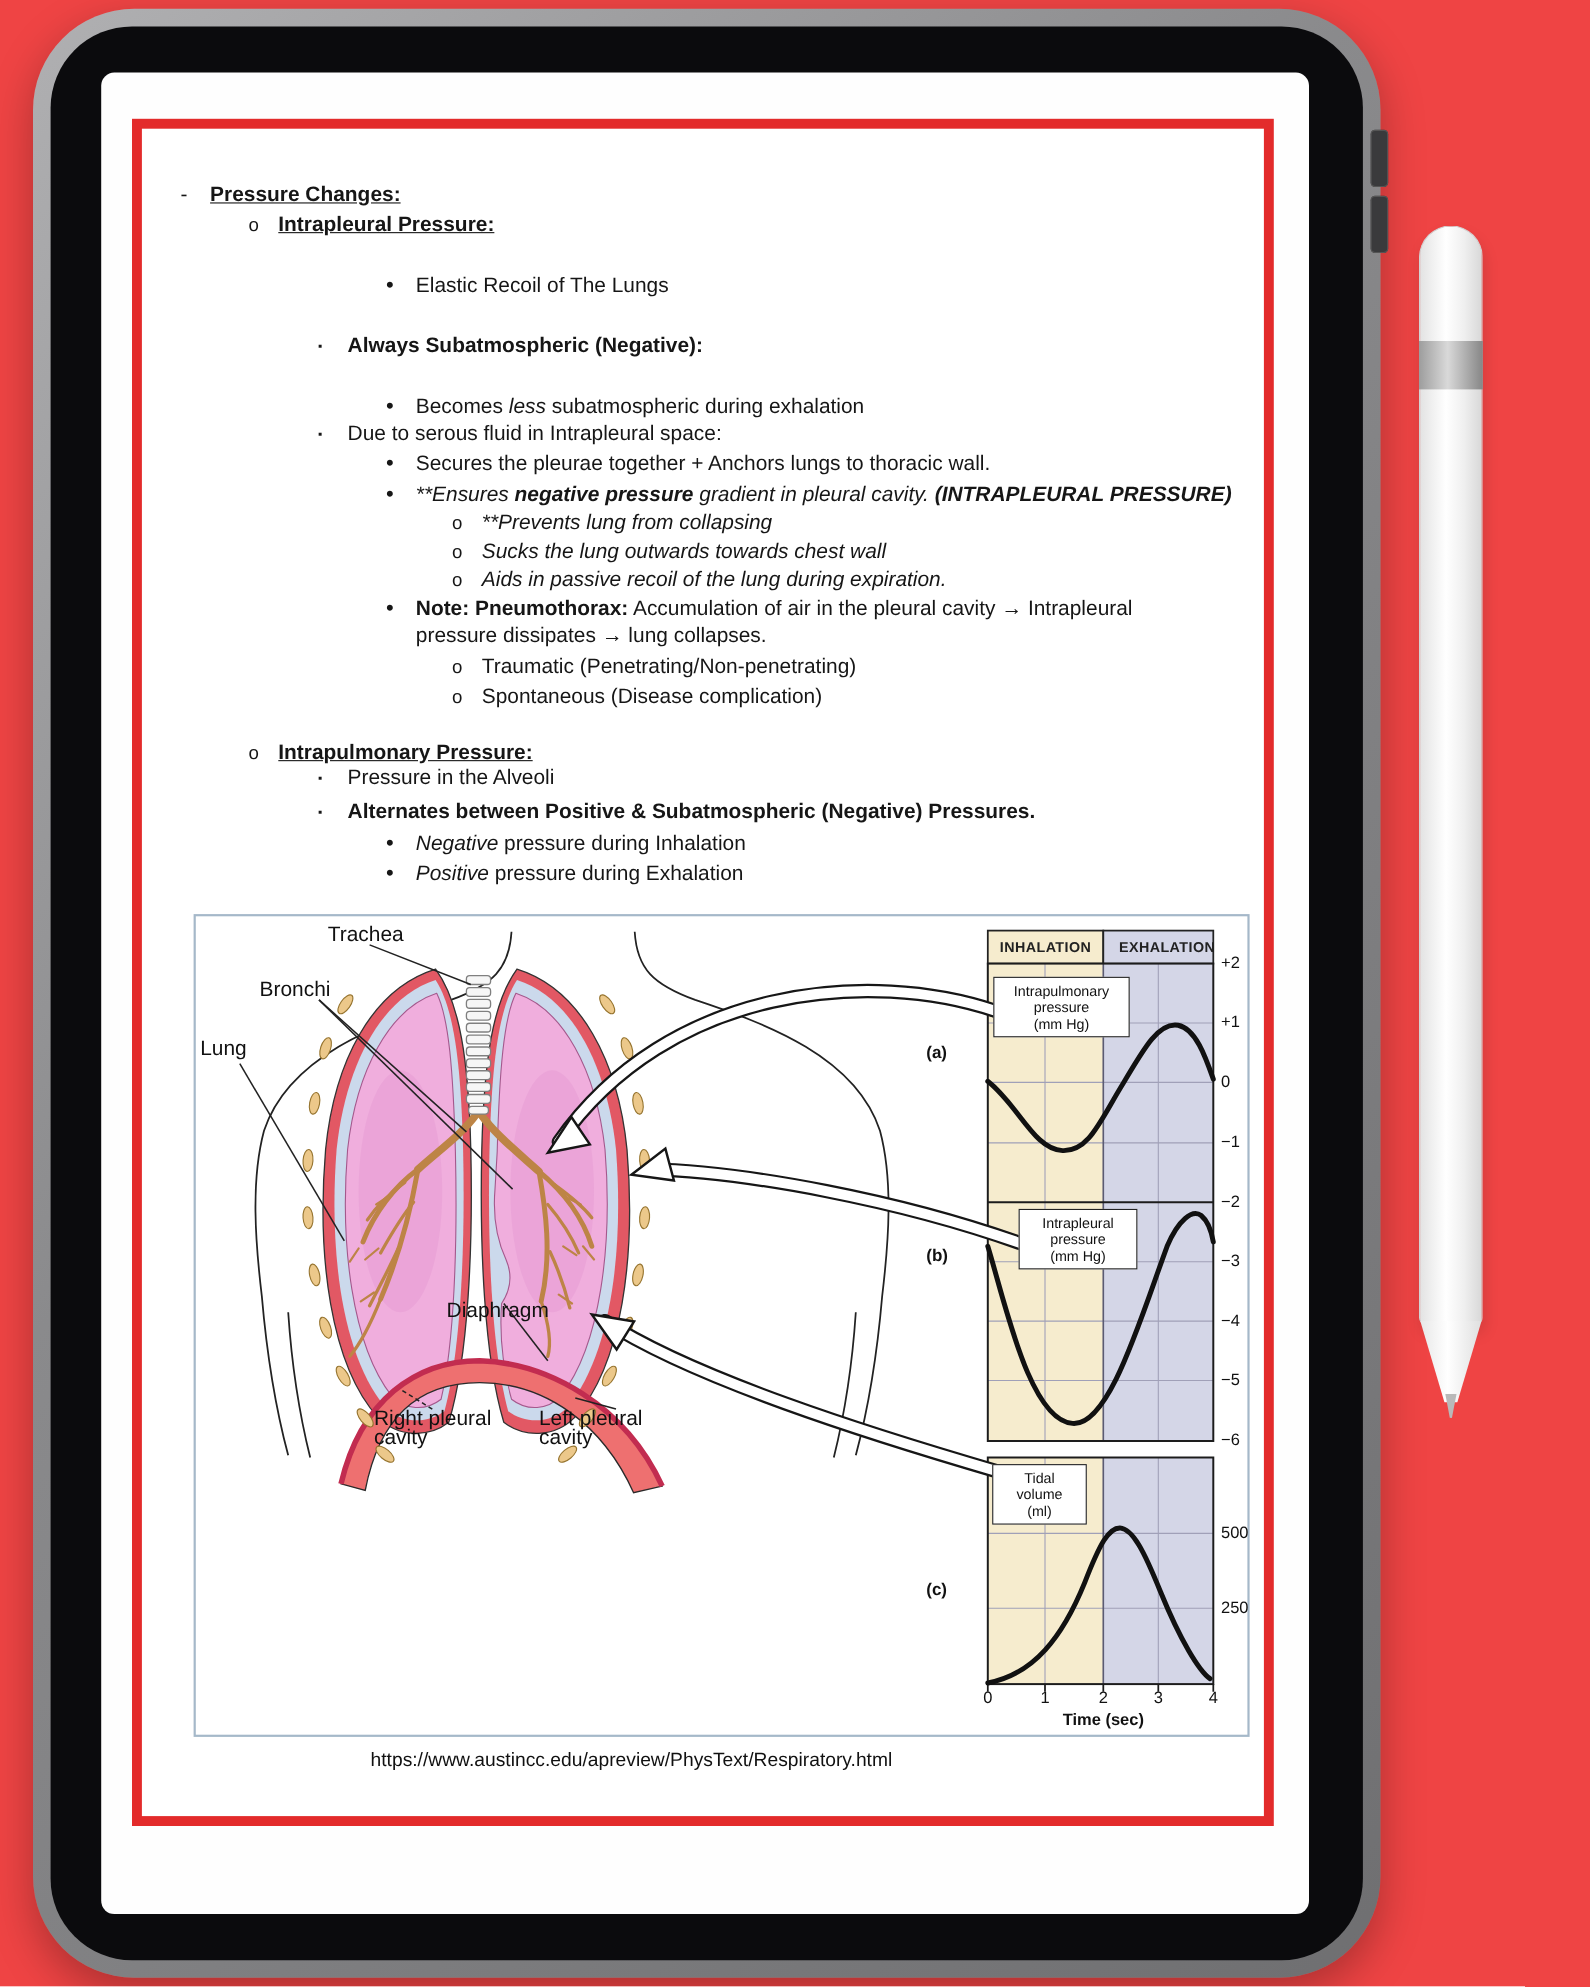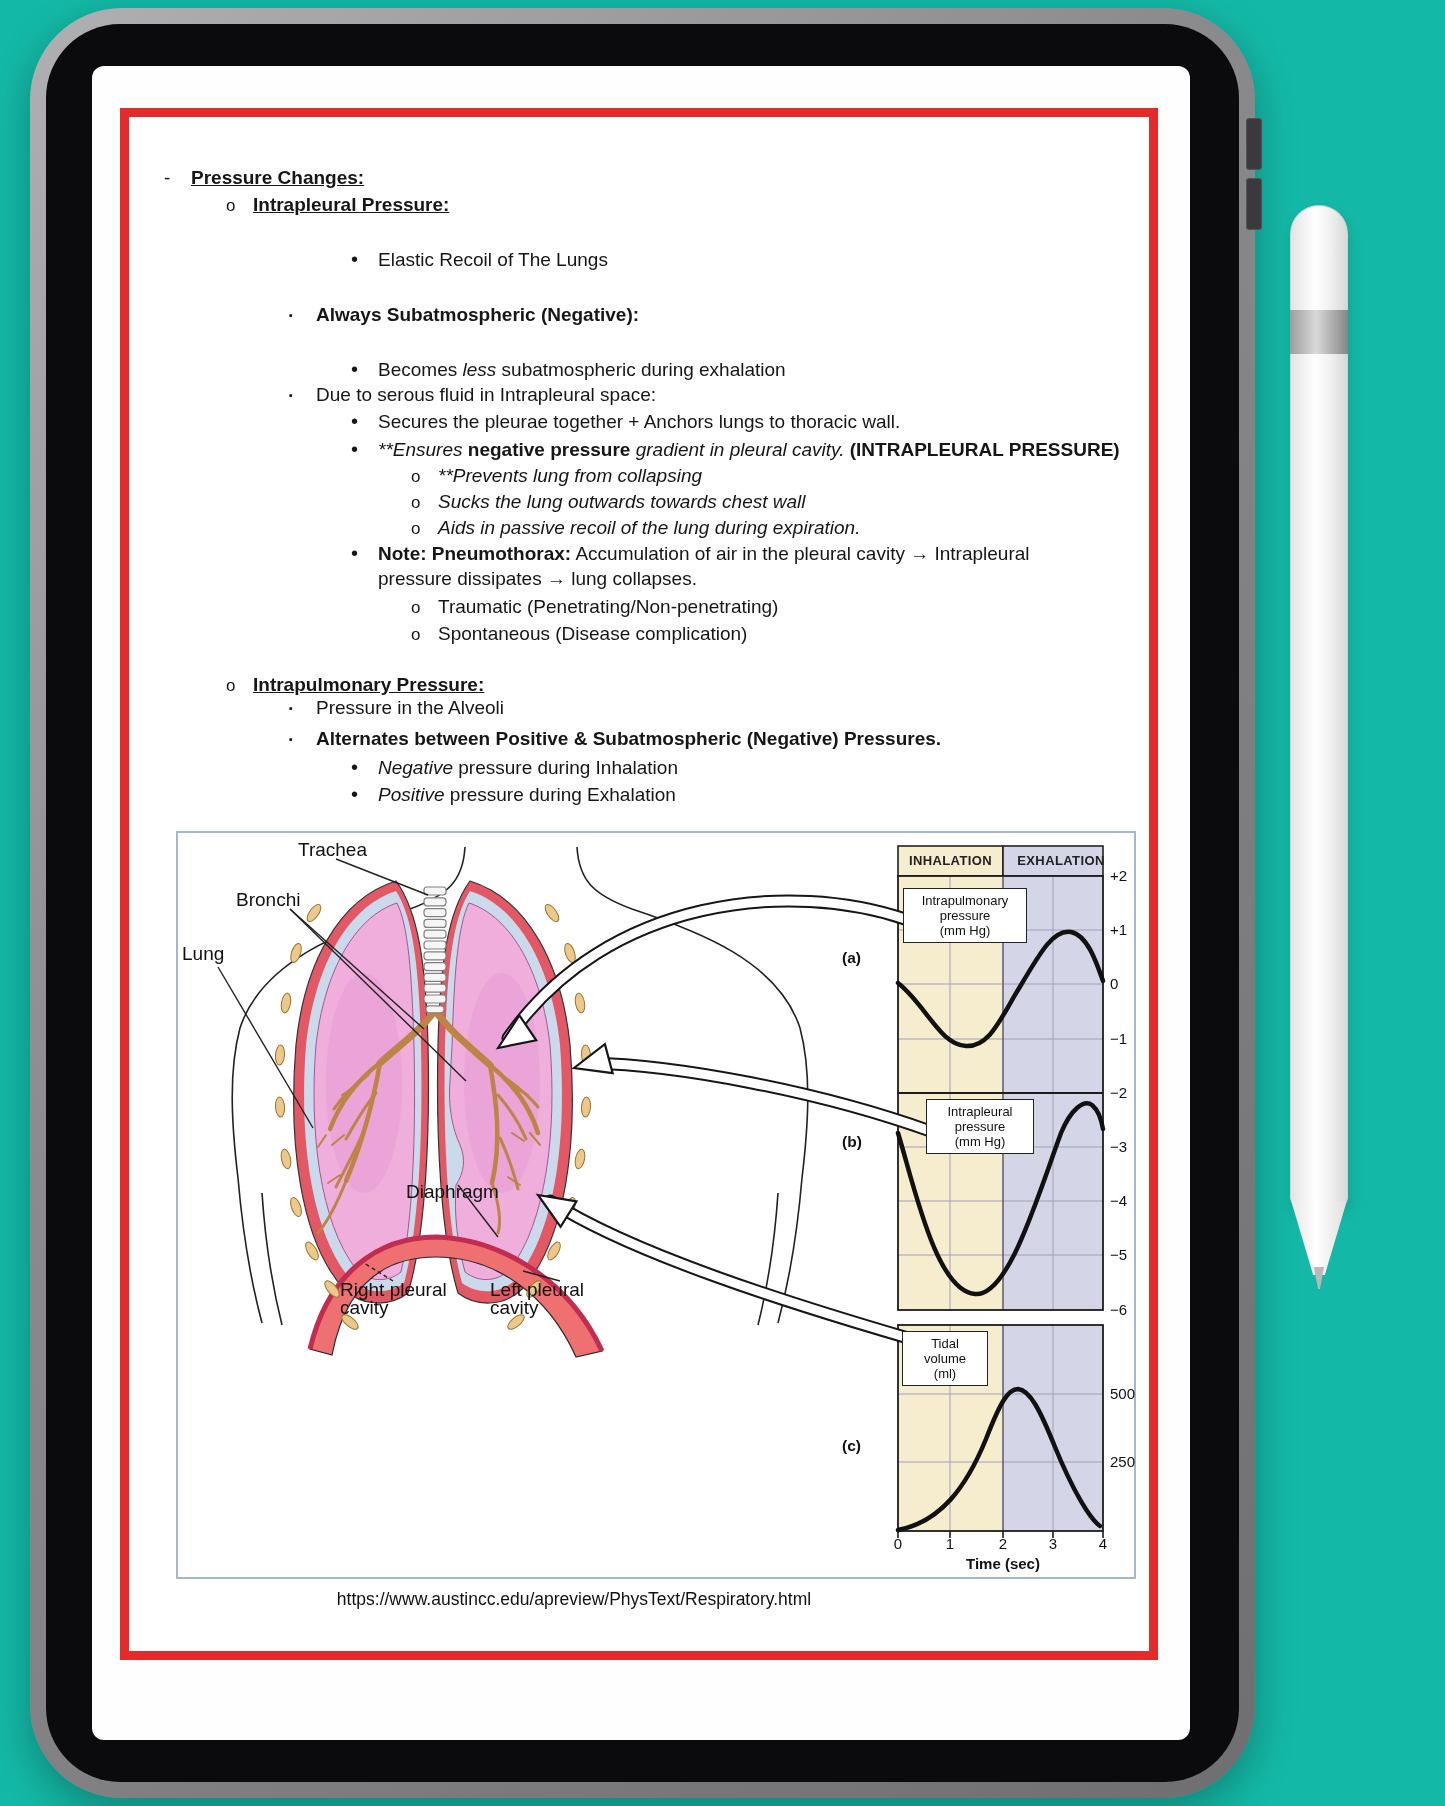--- a/index.html
+++ b/index.html
@@ -1,16 +1,16 @@
 <!DOCTYPE html>
 <html><head>
 <meta charset="utf-8">
 <style>
   html,body{margin:0;padding:0;background:#ffffff;}
-  .stage{position:relative;width:1445px;height:1806px;background:#14b8a6;overflow:hidden;
+  .stage{position:relative;width:1445px;height:1806px;background:#ef4444;overflow:hidden;
          font-family:"Liberation Sans", sans-serif;color:#1a1a1a;}
   
   .tab-frame{position:absolute;left:30px;top:8px;width:1225px;height:1790px;border-radius:92px;
     background:linear-gradient(135deg,#b0b0b2,#8a8a8c 40%,#6f6f71);box-shadow:0 14px 40px rgba(0,0,0,.28);}
   .tab-bezel{position:absolute;left:46px;top:24px;width:1193px;height:1758px;border-radius:74px;background:#0b0b0d;}
   .tab-screen{position:absolute;left:92px;top:66px;width:1098px;height:1674px;border-radius:12px;background:#fefefe;}
   .vbtn{position:absolute;width:16px;background:#3a3a3c;border-radius:4px;box-shadow:inset 0 0 0 1px #555;}
   
   .pencil{position:absolute;left:1290px;top:205px;width:58px;height:1095px;}
   .p-body{position:absolute;left:0;top:0;width:56px;height:998px;border:1px solid #d2d2d2;border-bottom:none;
@@ -25,21 +25,21 @@
     clip-path:polygon(18% 0,82% 0,56% 100%,44% 100%);}
   
   .red-frame{position:absolute;left:120px;top:108px;width:1020px;height:1534px;border:9px solid #e32b2b;background:#fff;}
   .doc{position:absolute;left:0;top:0;width:1020px;height:1534px;}
   .ln{position:absolute;font-size:19px;line-height:24px;color:#161616;white-space:nowrap;}
   .mk{display:inline-block;width:27px;}
   .lv1{left:35px;} .lv2{left:97px;} .lv3{left:160px;} .lv4{left:222px;} .lv5{left:282px;} .cont{left:249px;}
   .lv2 .mk,.lv5 .mk{font-size:17px;}
   .lv3 .mk{font-size:11px;vertical-align:2px;}
   .lv4 .mk{font-size:20px;}
-  .sg-b{font-weight:bold;} .sg-i{font-style:italic;} .sg-bi{font-weight:bold;}
+  .sg-b{font-weight:bold;} .sg-i{font-style:italic;} .sg-bi{font-weight:bold;font-style:italic;}
   .sg-bu{font-weight:bold;text-decoration:underline;}
   
   .fig{position:absolute;left:47px;top:714px;width:956px;height:744px;border:2px solid #a5b8c9;background:#fff;}
   .fig svg{position:absolute;left:0;top:0;}
   .flabel{position:absolute;font-size:19px;color:#111;line-height:18px;}
   .fl-c{text-align:left;}
   .ghead{position:absolute;top:20px;height:20px;font-size:13px;font-weight:600;letter-spacing:.4px;color:#222;text-align:center;}
   .gbox{position:absolute;background:#fff;border:1.5px solid #222;text-align:center;font-size:13px;line-height:15px;
         padding:4px 2px;color:#111;}
   .gl{position:absolute;font-weight:bold;font-size:15.5px;color:#111;}

